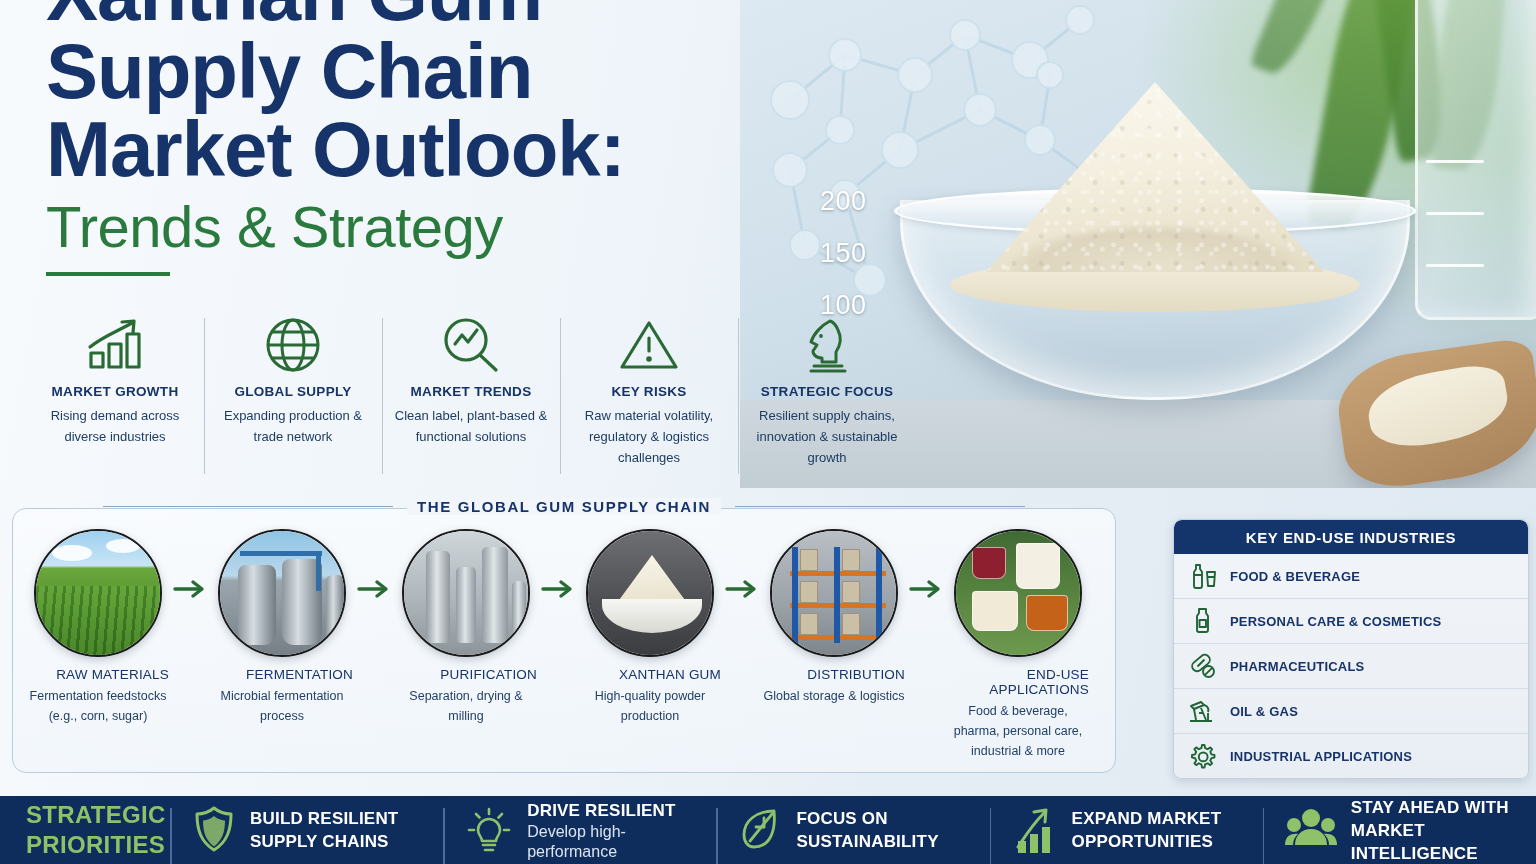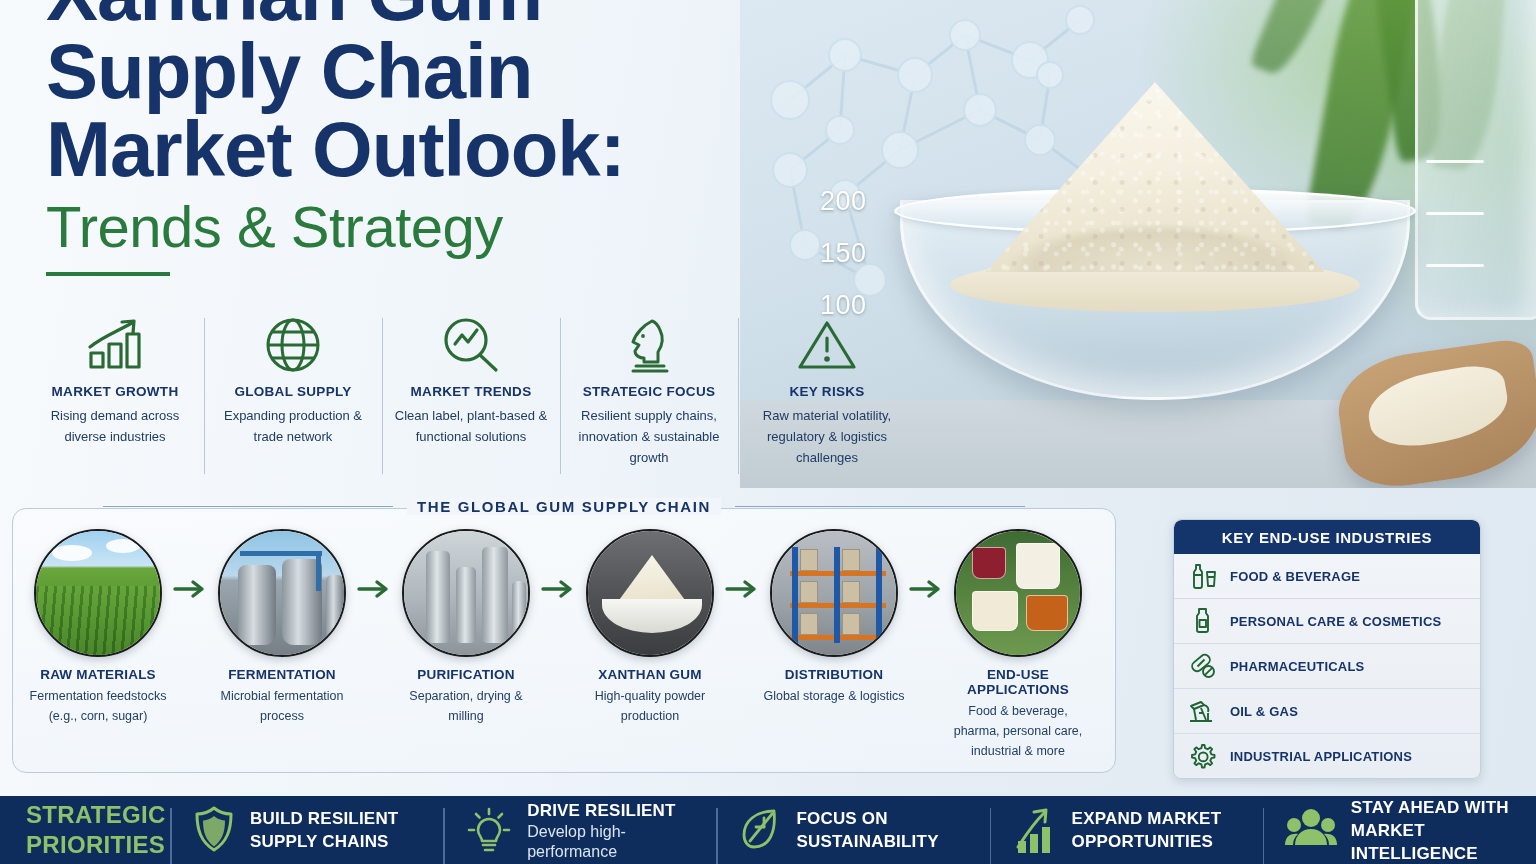--- a/index.html
+++ b/index.html
@@ -175,21 +175,21 @@
     position:absolute; left:14px; right:14px; top:20px;
     display:flex; align-items:flex-start;
   }
   .chain-step { width:142px; text-align:center; }
   .step-circle {
     width:128px; height:128px; margin:0 auto; border-radius:50%;
     border:2.5px solid #1a1a1a; overflow:hidden; position:relative;
     box-shadow:0 3px 8px rgba(60,80,100,.28);
   }
   .step-name {
-    margin-top:10px; font-size:13.5px; font-weight:700; color:#17346a; letter-spacing:.2px;
+    margin-top:10px; font-size:13.5px; font-weight:400; color:#17346a; letter-spacing:.2px;text-align:right;
   }
   .step-desc { margin-top:4px; font-size:12.5px; line-height:20px; color:#223f66; }
   .chain-arrow {
     width:42px; display:flex; align-items:center; justify-content:center;
     padding-top:50px;
   }
 
   
   .img-field { position:absolute; inset:0;
     background:
@@ -242,21 +242,21 @@
   .img-apps { position:absolute; inset:0;
     background:linear-gradient(180deg,#3f6a33 0%,#55813f 45%,#6d9a4e 100%); }
   .jar { position:absolute; border-radius:4px 4px 8px 8px; border:1.5px solid rgba(255,255,255,.6); }
   .jar.j1 { left:16px; top:16px; width:34px; height:32px; background:#8e1f2f; }
   .jar.j2 { left:60px; top:12px; width:44px; height:46px; background:#f3efe2; }
   .jar.j3 { left:16px; top:60px; width:46px; height:40px; background:#f0ead6; }
   .jar.j4 { left:70px; top:64px; width:42px; height:36px; background:#c4621a; }
 
   
   .ind-panel {
-    position:absolute; left:1173px; top:519px; width:308px; height:260px;
+    position:absolute; left:1173px; top:519px; width:356px; height:260px;
     border-radius:8px; overflow:hidden; z-index:6;
     border:1px solid #c3d0de;
     background:linear-gradient(180deg,#f2f5f9,#e9eef4);
     box-shadow:0 3px 10px rgba(60,80,110,.18);
   }
   .ind-head {
     height:34px; background:#14356b; color:#fff;
     display:flex; align-items:center; justify-content:center;
     font-size:15px; font-weight:700; letter-spacing:.6px;
     border-radius:8px 8px 0 0;
@@ -407,45 +407,45 @@
             <path d="M14 28 L21 19 L27 26 L36 14"></path>
           </g>
         </svg>
       </div>
       <div class="kpi-title">MARKET TRENDS</div>
       <div class="kpi-desc">Clean label, plant-based &amp; functional solutions</div>
     </div>
 
     <div class="kpi">
       <div class="kpi-icon">
+        <svg width="62" height="56" viewBox="0 0 62 56">
+          <g fill="none" stroke="#2a6b35" stroke-width="3.2" stroke-linecap="round" stroke-linejoin="round">
+            <path d="M31 6 L58 50 H4 Z"></path>
+            <path d="M31 21 V34"></path>
+          </g>
+          <circle cx="31" cy="42" r="2.8" fill="#2a6b35"></circle>
+        </svg>
+      </div>
+      <div class="kpi-title">KEY RISKS</div>
+      <div class="kpi-desc">Raw material volatility, regulatory &amp; logistics challenges</div>
+    </div>
+
+    <div class="kpi">
+      <div class="kpi-icon">
         <svg width="54" height="58" viewBox="0 0 54 58">
           <g fill="none" stroke="#2a6b35" stroke-width="3" stroke-linecap="round" stroke-linejoin="round">
             <path d="M30 5 C22 9, 14 17, 11 26 L17 29 L13 35 C13 40, 18 42, 22 42 L22 46 L36 46 L36 36 C40 30, 42 22, 38 14 C36 9, 33 6, 30 5 Z"></path>
             <path d="M14 50 H42"></path>
             <path d="M11 55 H45"></path>
           </g>
           <circle cx="21" cy="20" r="1.9" fill="#2a6b35"></circle>
         </svg>
       </div>
       <div class="kpi-title">STRATEGIC FOCUS</div>
       <div class="kpi-desc">Resilient supply chains, innovation &amp; sustainable growth</div>
-    </div>
-
-    <div class="kpi">
-      <div class="kpi-icon">
-        <svg width="62" height="56" viewBox="0 0 62 56">
-          <g fill="none" stroke="#2a6b35" stroke-width="3.2" stroke-linecap="round" stroke-linejoin="round">
-            <path d="M31 6 L58 50 H4 Z"></path>
-            <path d="M31 21 V34"></path>
-          </g>
-          <circle cx="31" cy="42" r="2.8" fill="#2a6b35"></circle>
-        </svg>
-      </div>
-      <div class="kpi-title">KEY RISKS</div>
-      <div class="kpi-desc">Raw material volatility, regulatory &amp; logistics challenges</div>
     </div>
   </div>
 
   <div class="chain-panel">
     <div class="chain-heading">
       <div class="hline left"></div>
       <div class="htext">THE GLOBAL GUM SUPPLY CHAIN</div>
       <div class="hline right"></div>
     </div>
 

